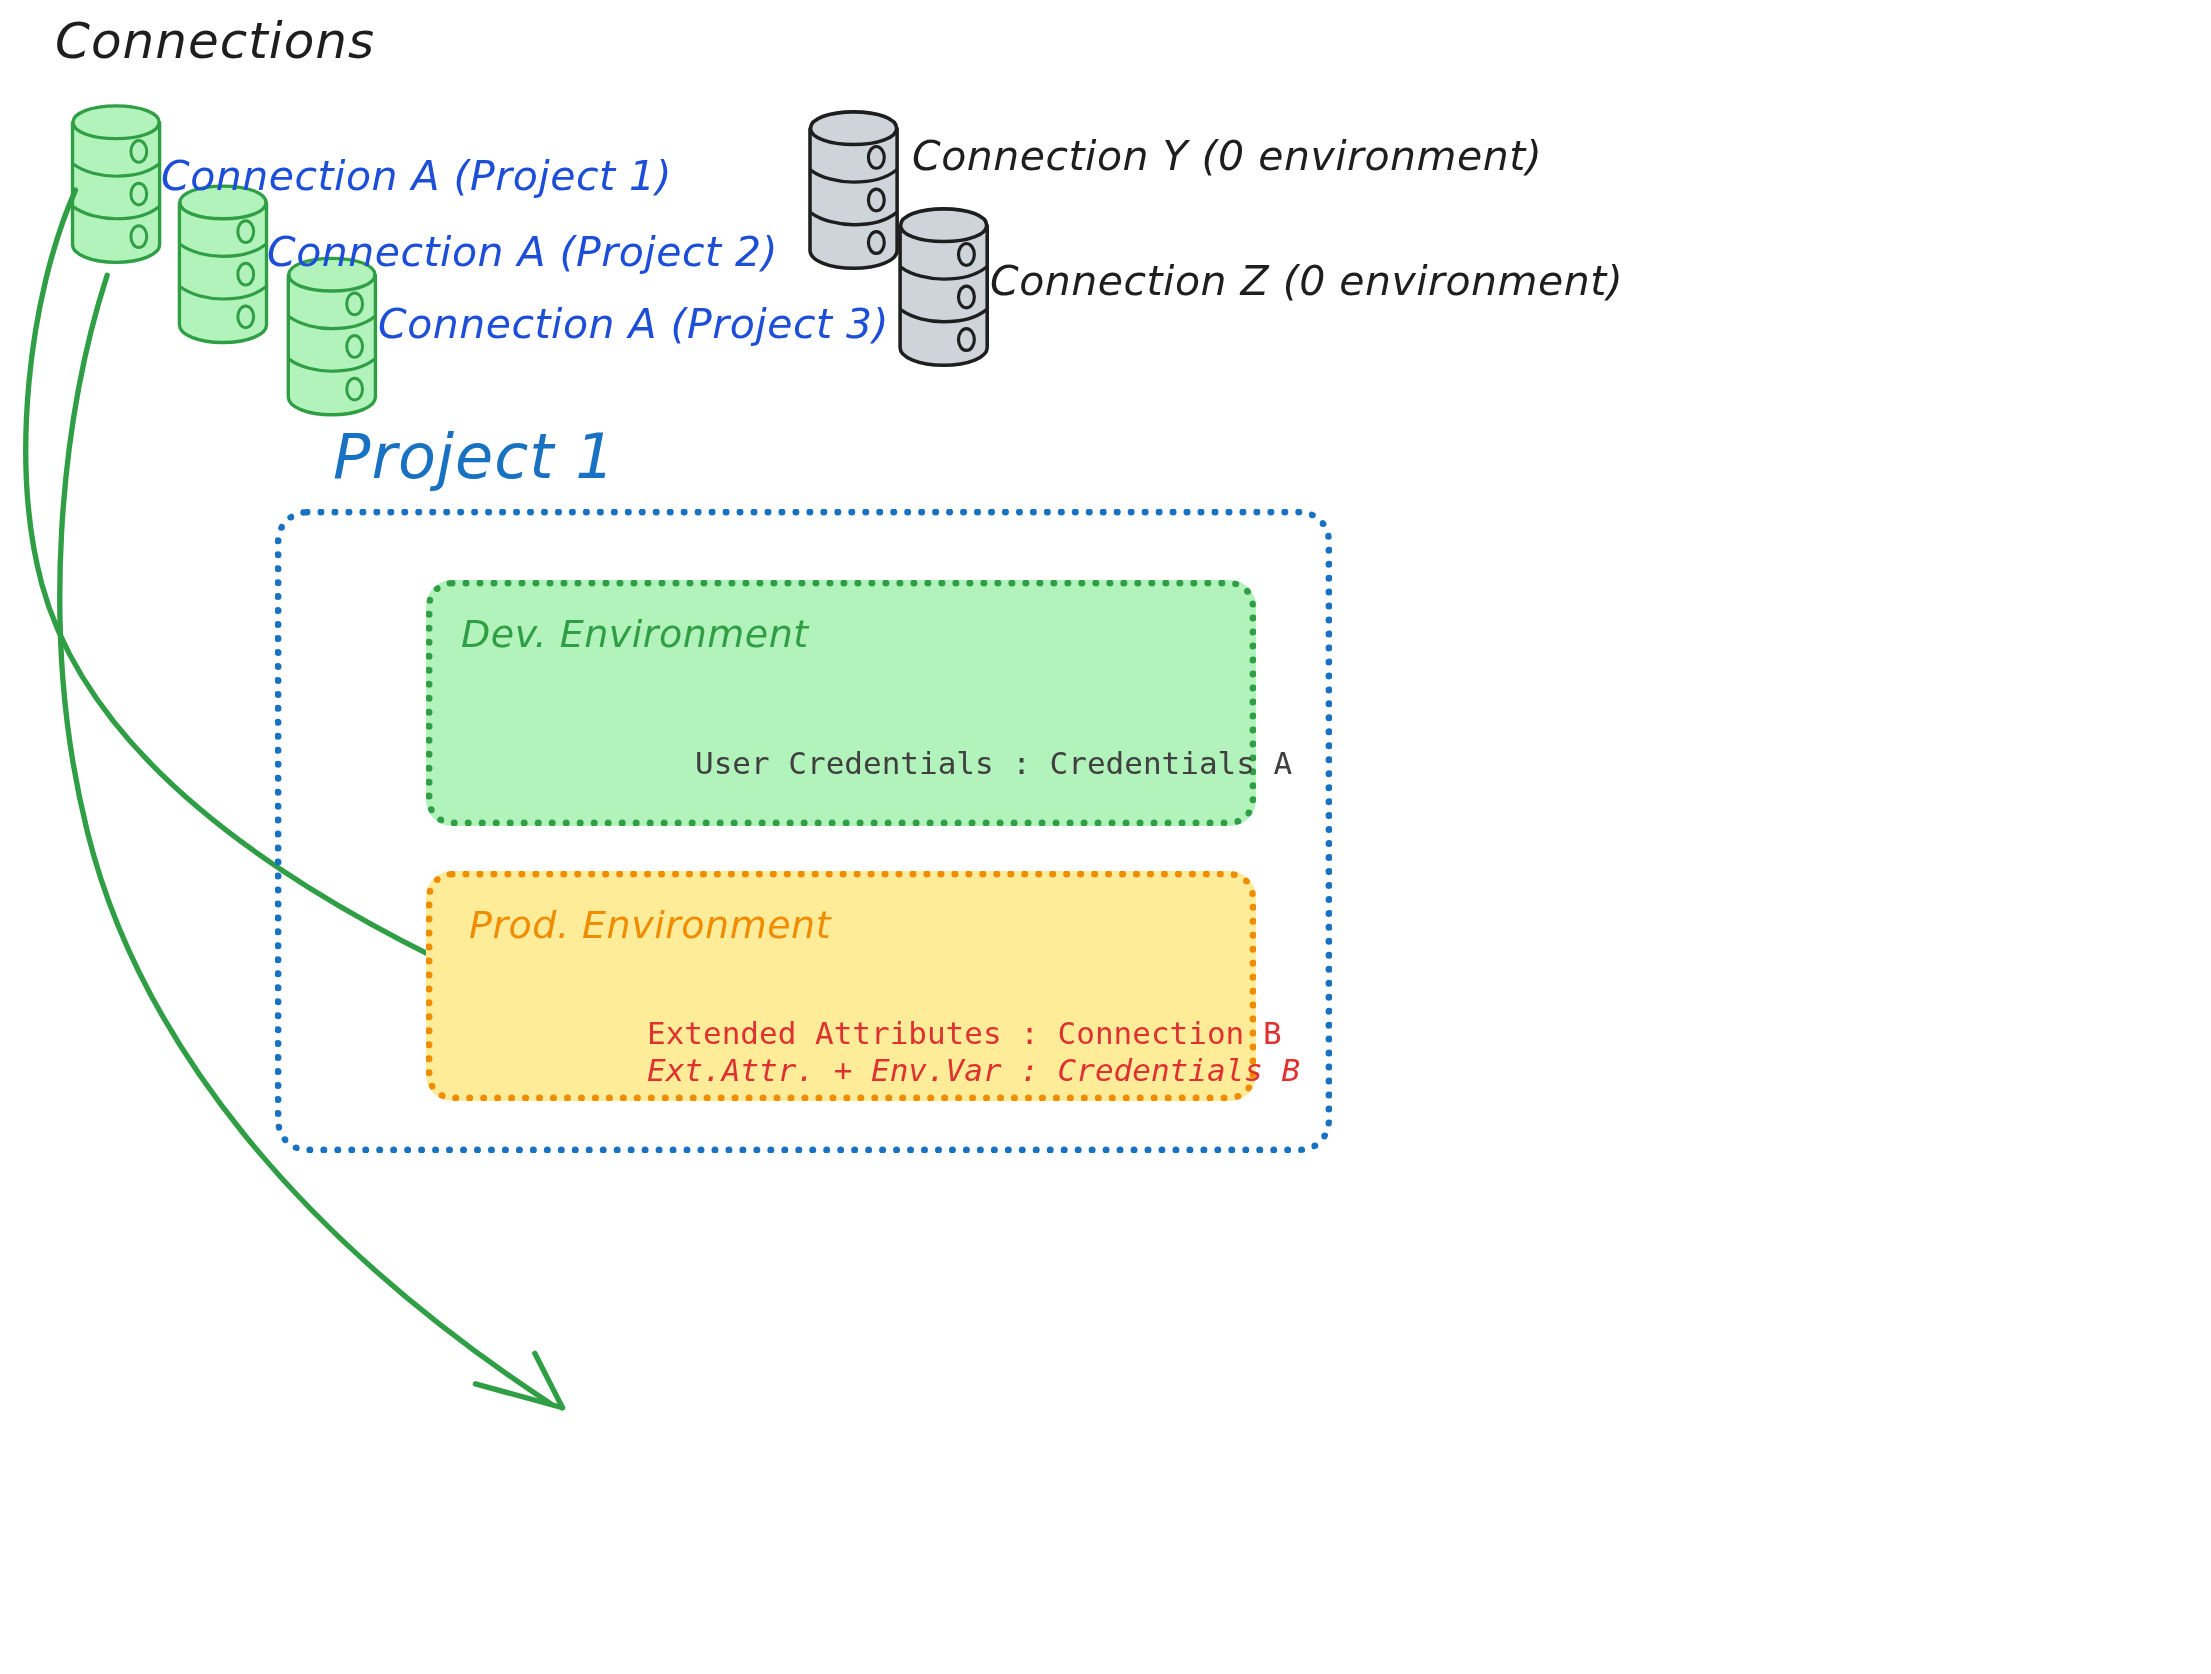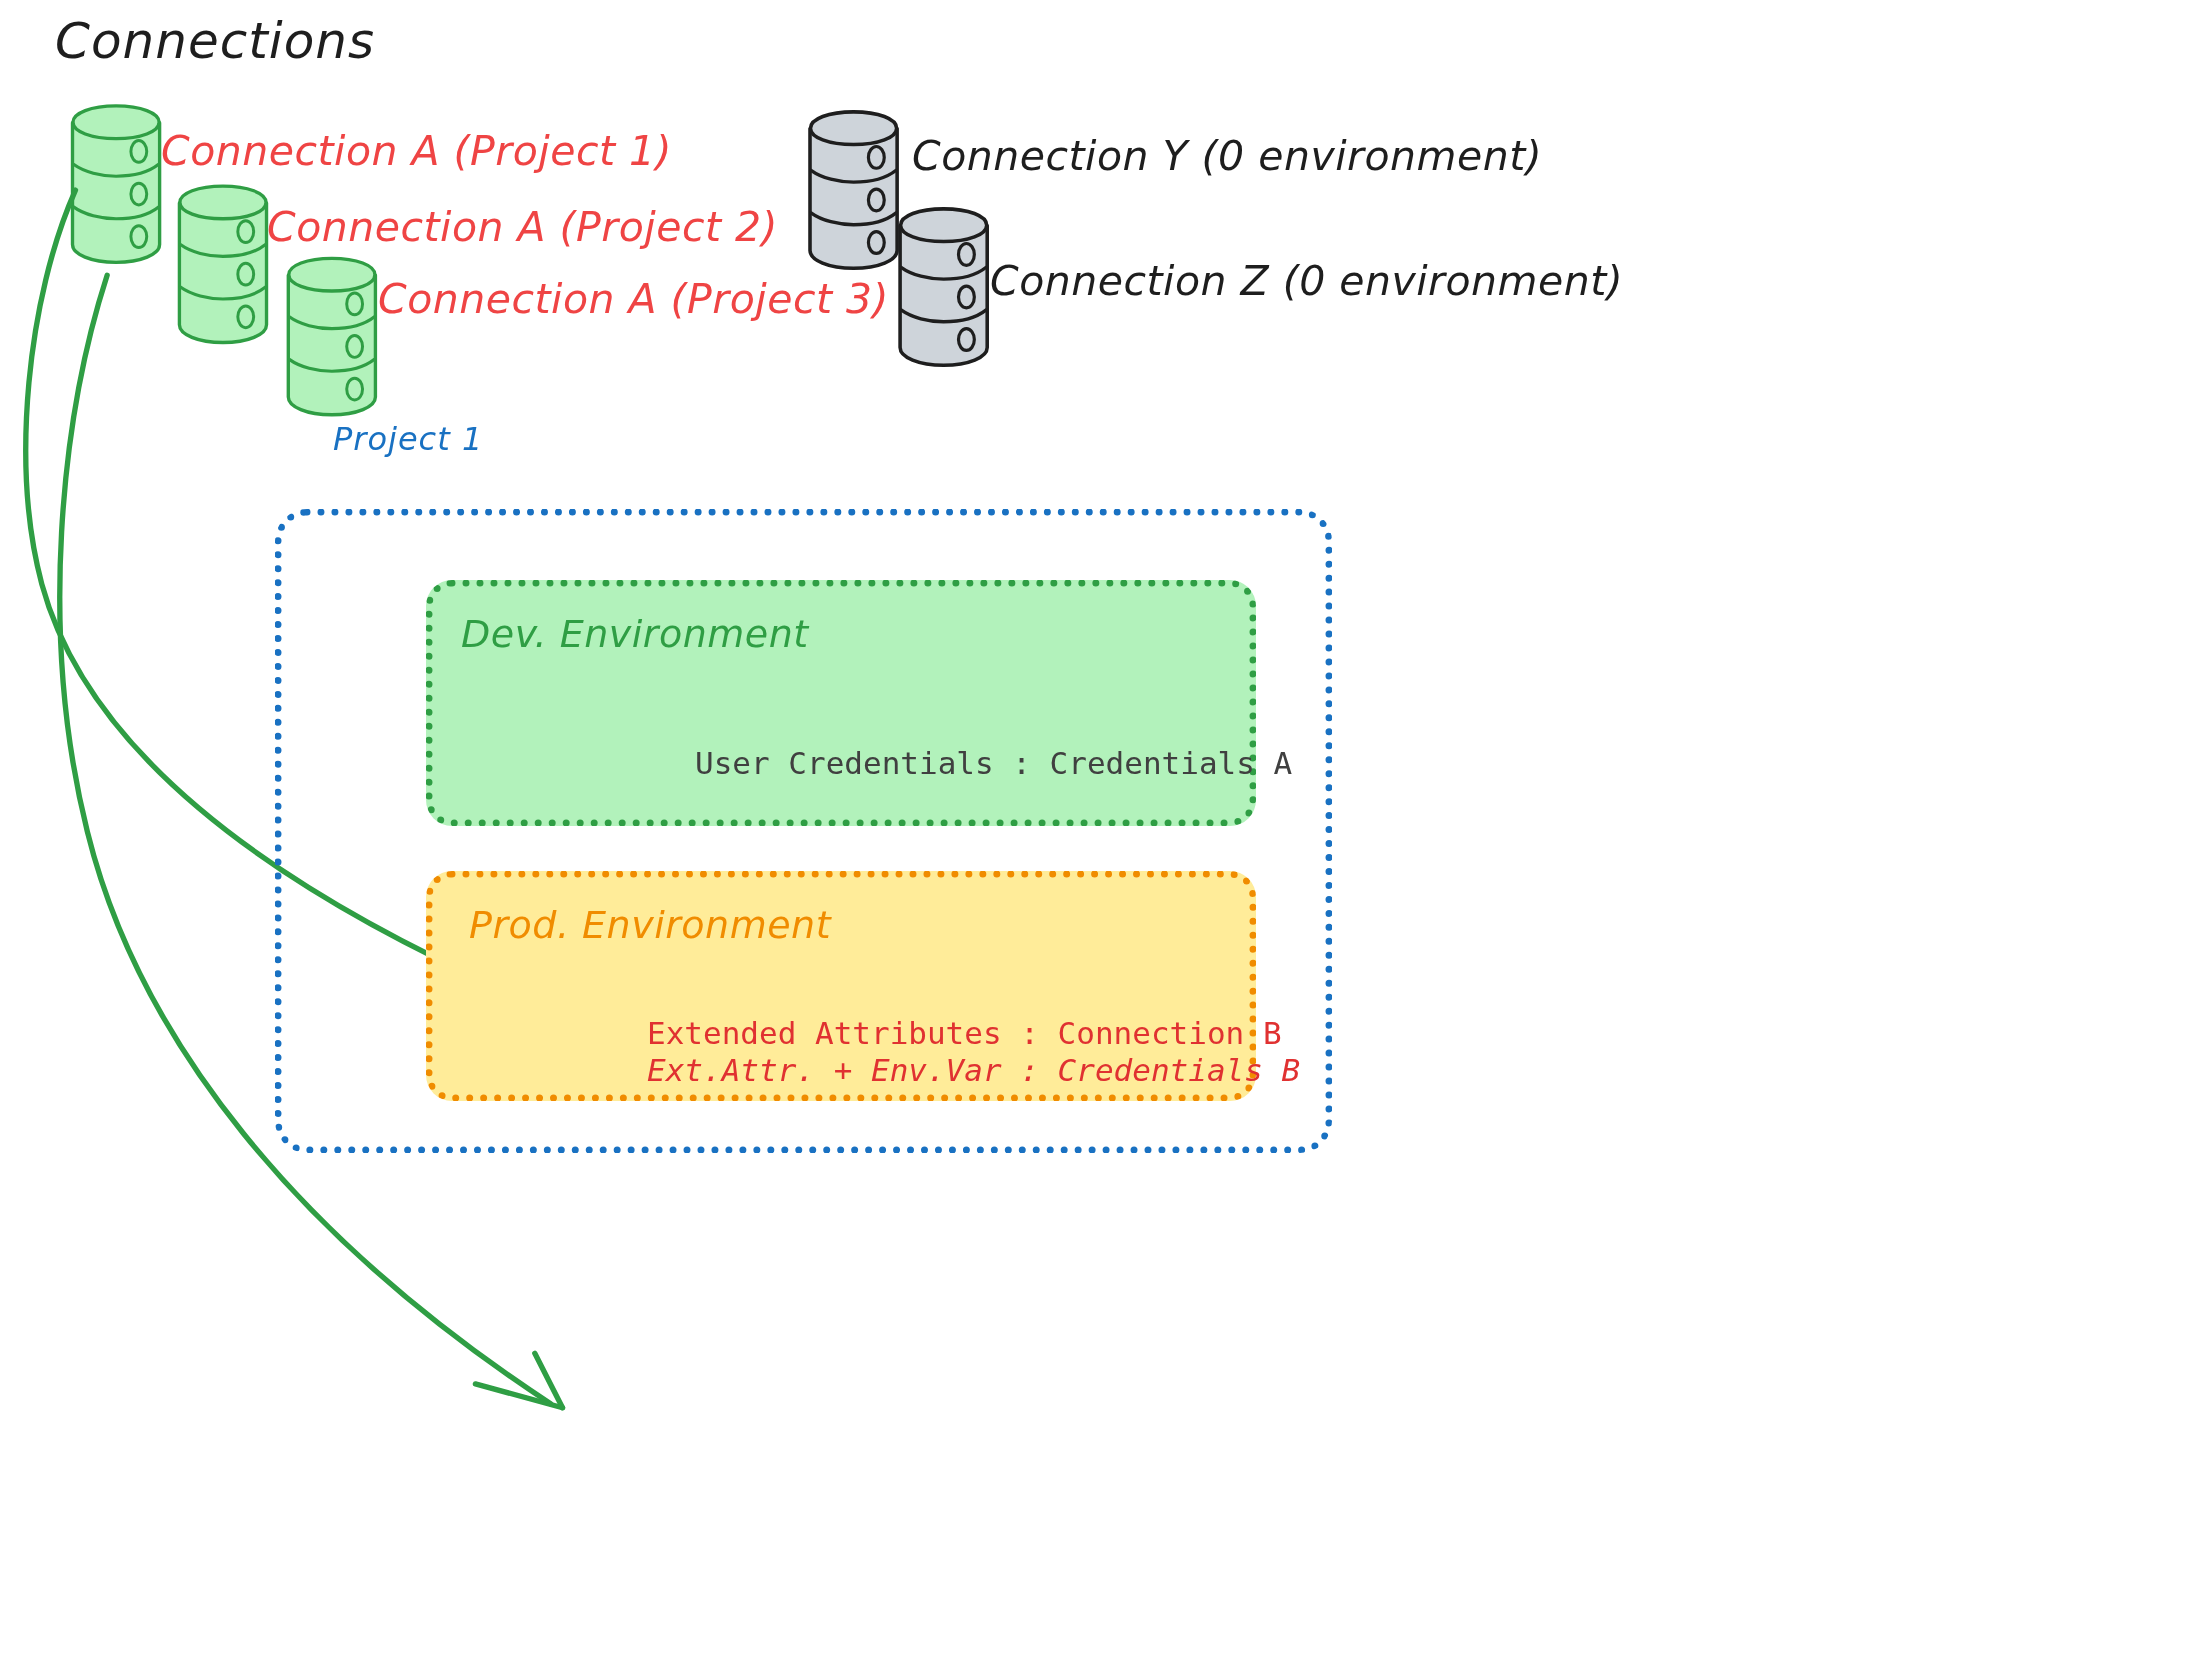--- a/index.html
+++ b/index.html
@@ -40,39 +40,40 @@
     left: 55px;
     top: 12px;
     font-size: 50px;
     color: #1e1e1e;
     font-style: italic;
     letter-spacing: 1px;
   }
 
   .conn-label-green {
     font-size: 41px;
-    color: #ef4444;
-    font-style: italic;
+    color: #1d4ed8;
+    font-style: italic;
+    margin-top: 25px;
   }
   .conn-label-gray {
     font-size: 41px;
     color: #1e1e1e;
     font-style: italic;
   }
 
   #label-a1 { left: 161px; top: 127px; }
   #label-a2 { left: 267px; top: 203px; }
   #label-a3 { left: 378px; top: 275px; text-align: right; }
   #label-y  { left: 891px; top: 132px; margin-left: 21px; }
   #label-z  { left: 990px; top: 231px; margin-top: 26px; }
 
   #title-project1 {
     left: 333px;
     top: 420px;
-    font-size: 32px;
+    font-size: 62px;
     color: #1971c2;
     font-style: italic;
     letter-spacing: 1px;
   }
 
   
   .box {
     position: absolute;
     box-sizing: border-box;
   }

